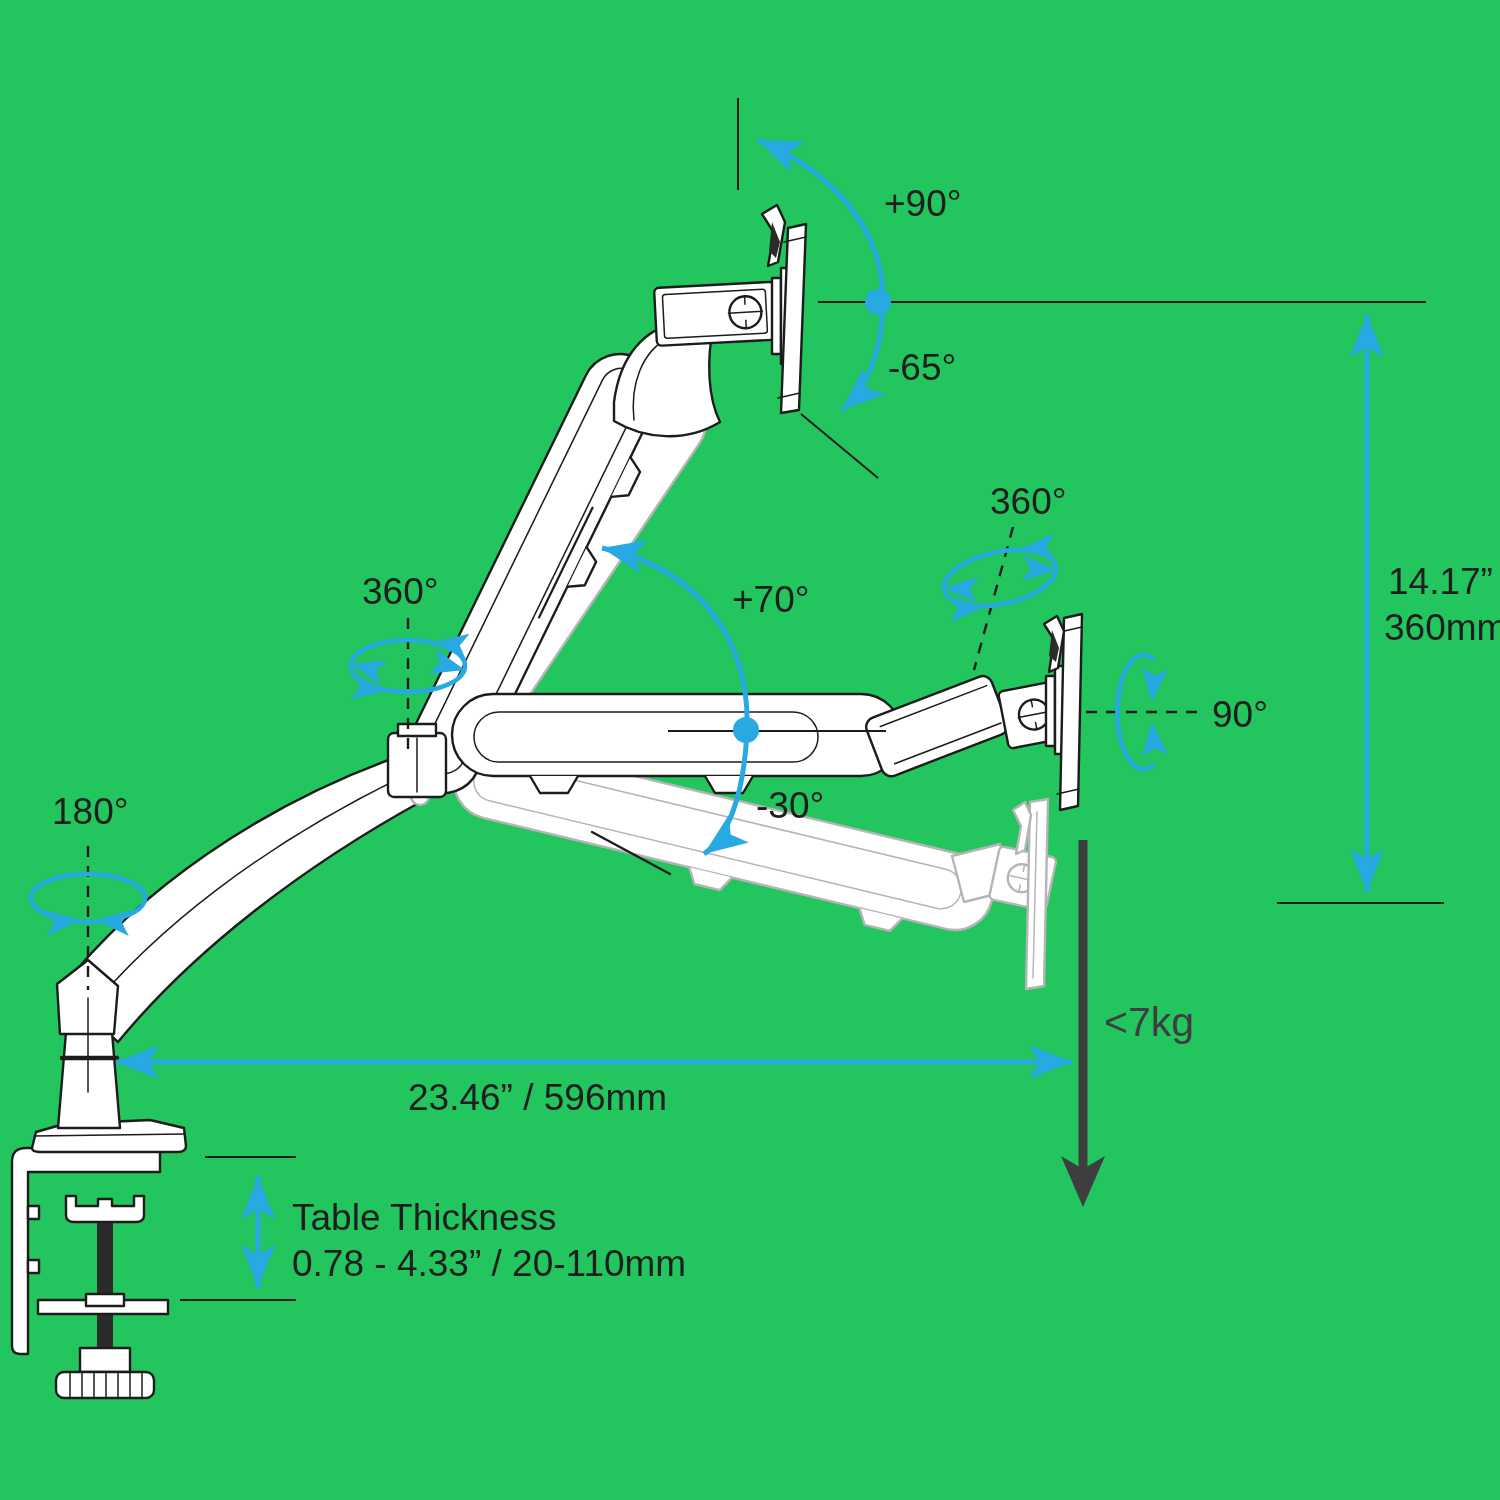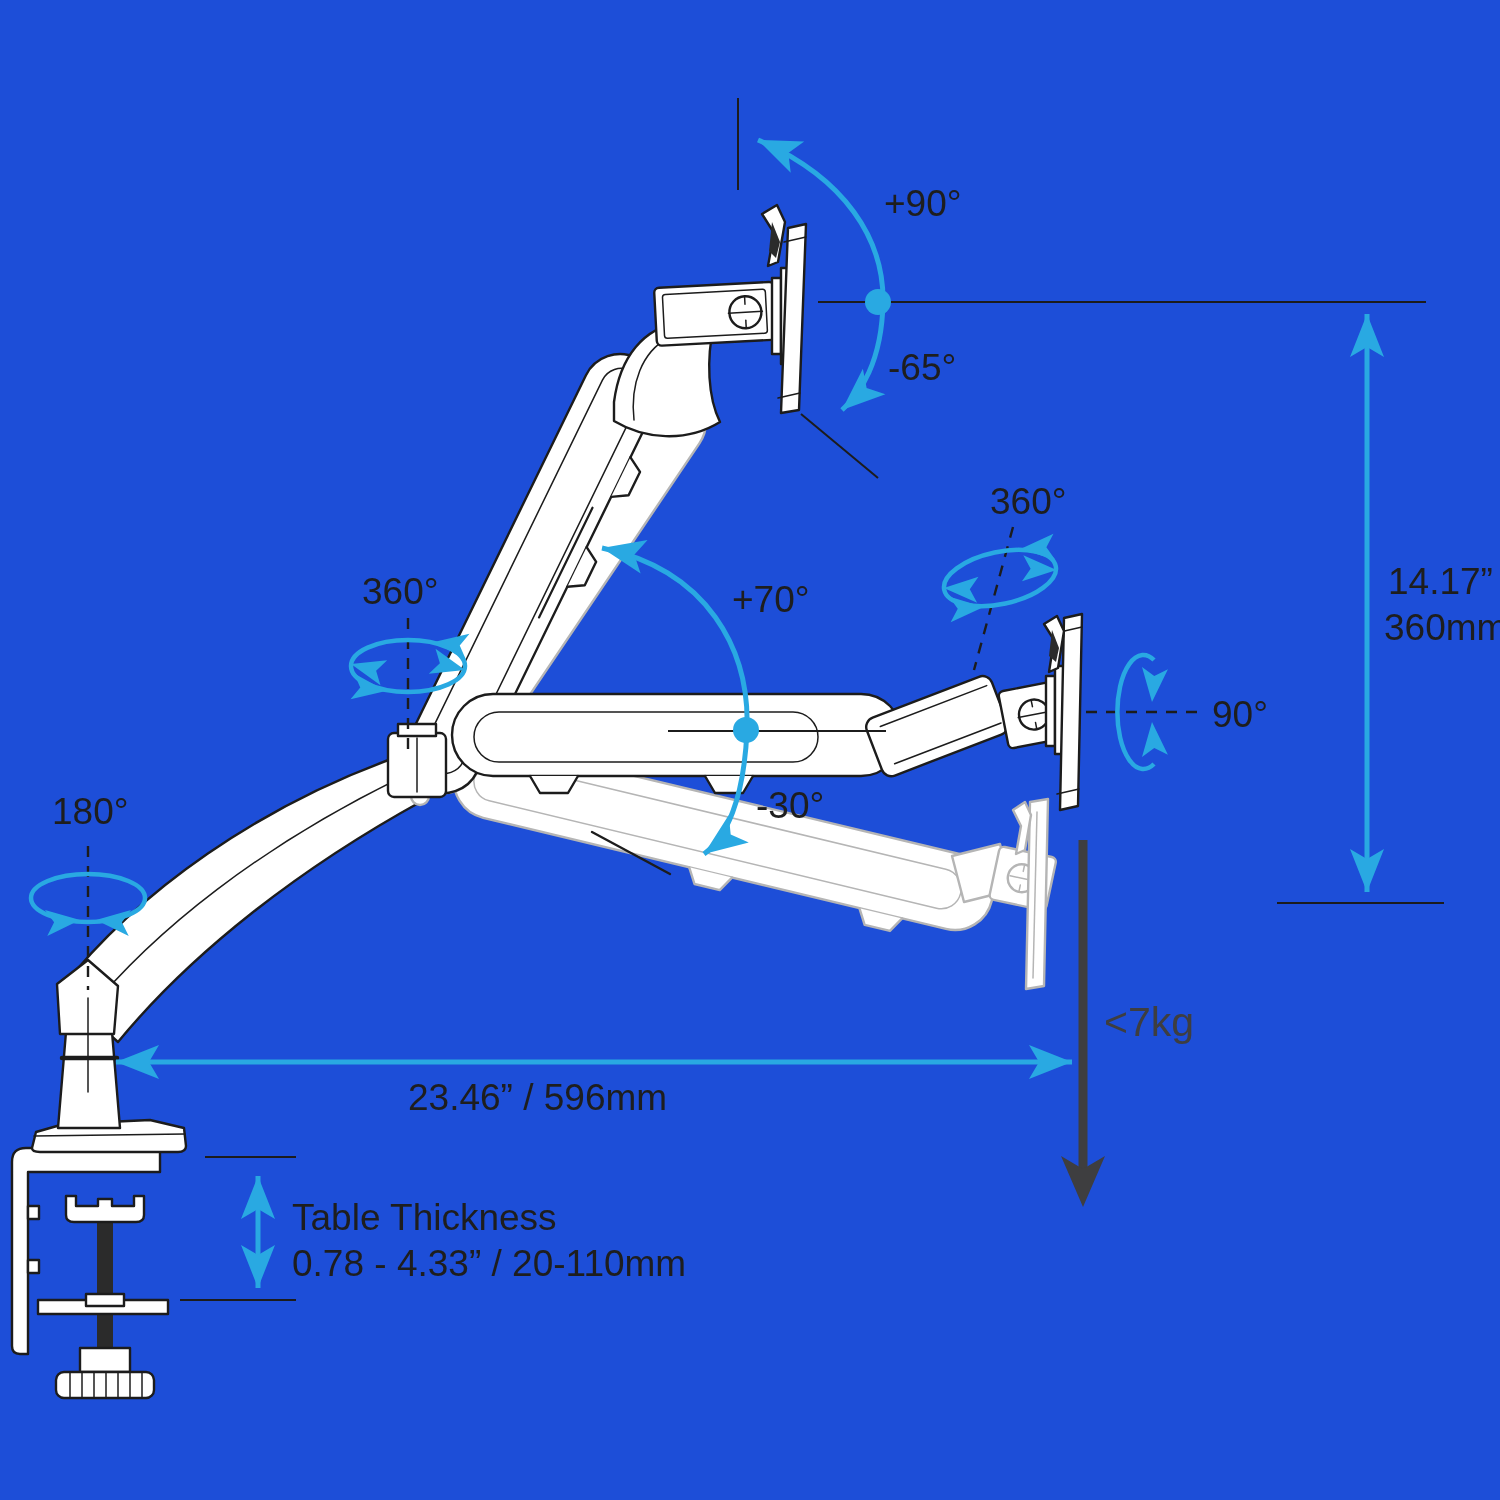--- a/index.html
+++ b/index.html
@@ -1,16 +1,16 @@
 <!DOCTYPE html>
 <html style="--accent: #29A9E2; --ink: #1C1C1C; --ghost: #B5B5B5; --weight: #3E3E40;"><head>
 <meta charset="utf-8">
 <style>
   html,body{margin:0;padding:0;background:#fff;}
-  #stage{position:relative;width:1500px;height:1500px;background:#1d4ed8;overflow:hidden;}
+  #stage{position:relative;width:1500px;height:1500px;background:#22c55e;overflow:hidden;}
   svg{display:block;}
   .ink{stroke:var(--ink,#1c1c1c);fill:none;stroke-width:2.4;stroke-linecap:round;stroke-linejoin:round;}
   .inkf{stroke:var(--ink,#1c1c1c);fill:#fff;stroke-width:2.4;stroke-linecap:round;stroke-linejoin:round;}
   .gf{stroke:var(--ghost,#b5b5b5);fill:#fff;stroke-width:2.4;stroke-linecap:round;stroke-linejoin:round;}
   .thin{stroke-width:1.5;}
   .dark{fill:#2b2b2b;stroke:none;}
   .dash{stroke:var(--ink,#1c1c1c);stroke-width:2.4;fill:none;stroke-dasharray:11 9;stroke-linecap:butt;}
   .ref{stroke:var(--ink,#1c1c1c);stroke-width:2;fill:none;}
   .blue{stroke:var(--accent,#29A9E2);fill:none;stroke-width:5;stroke-linecap:butt;}
   .bellipse{stroke:var(--accent,#29A9E2);fill:none;stroke-width:4.5;}

